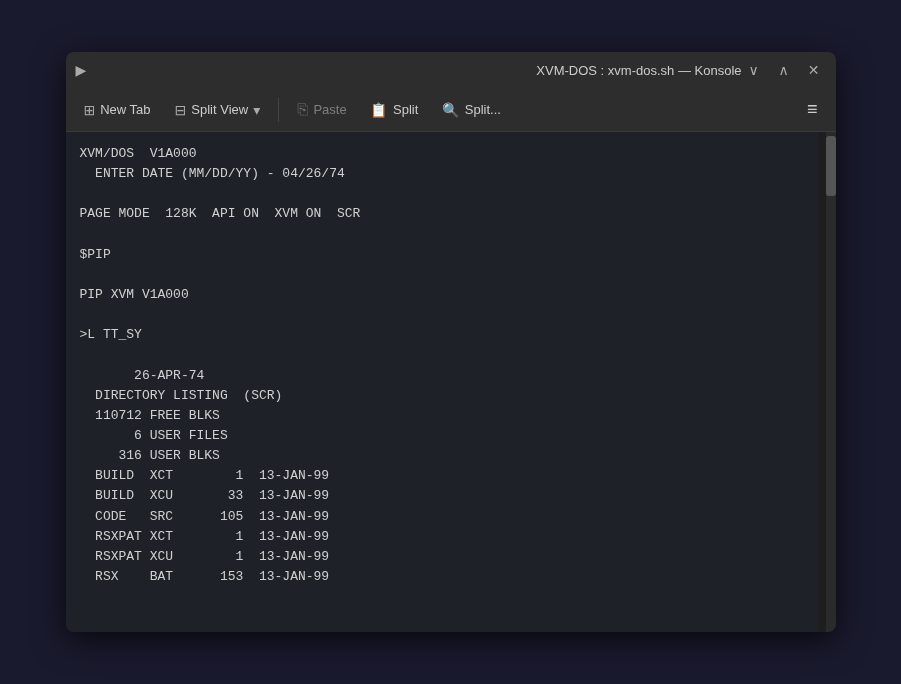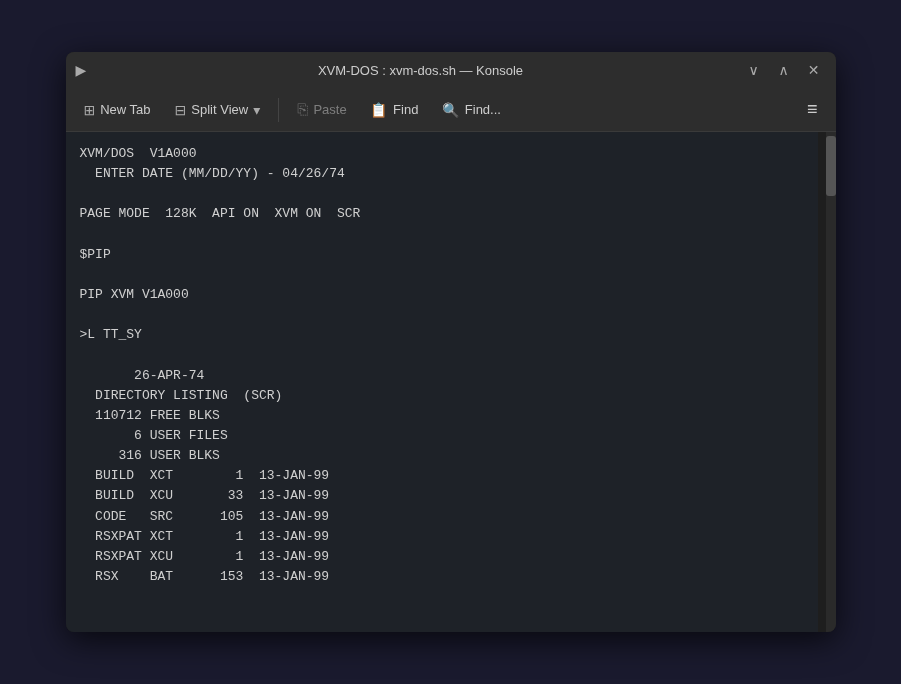--- a/index.html
+++ b/index.html
@@ -41,21 +41,21 @@
       align-items: center;
     }
 
     .titlebar-icon {
       color: #aaa;
       font-size: 14px;
     }
 
     .titlebar-title {
       flex: 1;
-      text-align: center;
+      text-align: right;
       color: #cccccc;
       font-size: 13px;
     }
 
     .titlebar-controls {
       display: flex;
       gap: 6px;
       align-items: center;
     }
 
@@ -191,26 +191,26 @@
 
     <div class="toolbar-separator"></div>
 
     <button class="toolbar-btn disabled">
       <span class="tb-icon">⎘</span>
       <span>Paste</span>
     </button>
 
     <button class="toolbar-btn">
       <span class="tb-icon">📋</span>
-      <span>Find</span>
+      <span>Split</span>
     </button>
 
     <button class="toolbar-btn">
       <span class="tb-icon">🔍</span>
-      <span>Find...</span>
+      <span>Split...</span>
     </button>
 
     <div style="flex:1"></div>
 
     <button class="toolbar-btn">
       <span style="font-size:18px;">≡</span>
     </button>
   </div>
 
   <div class="terminal-wrapper">

